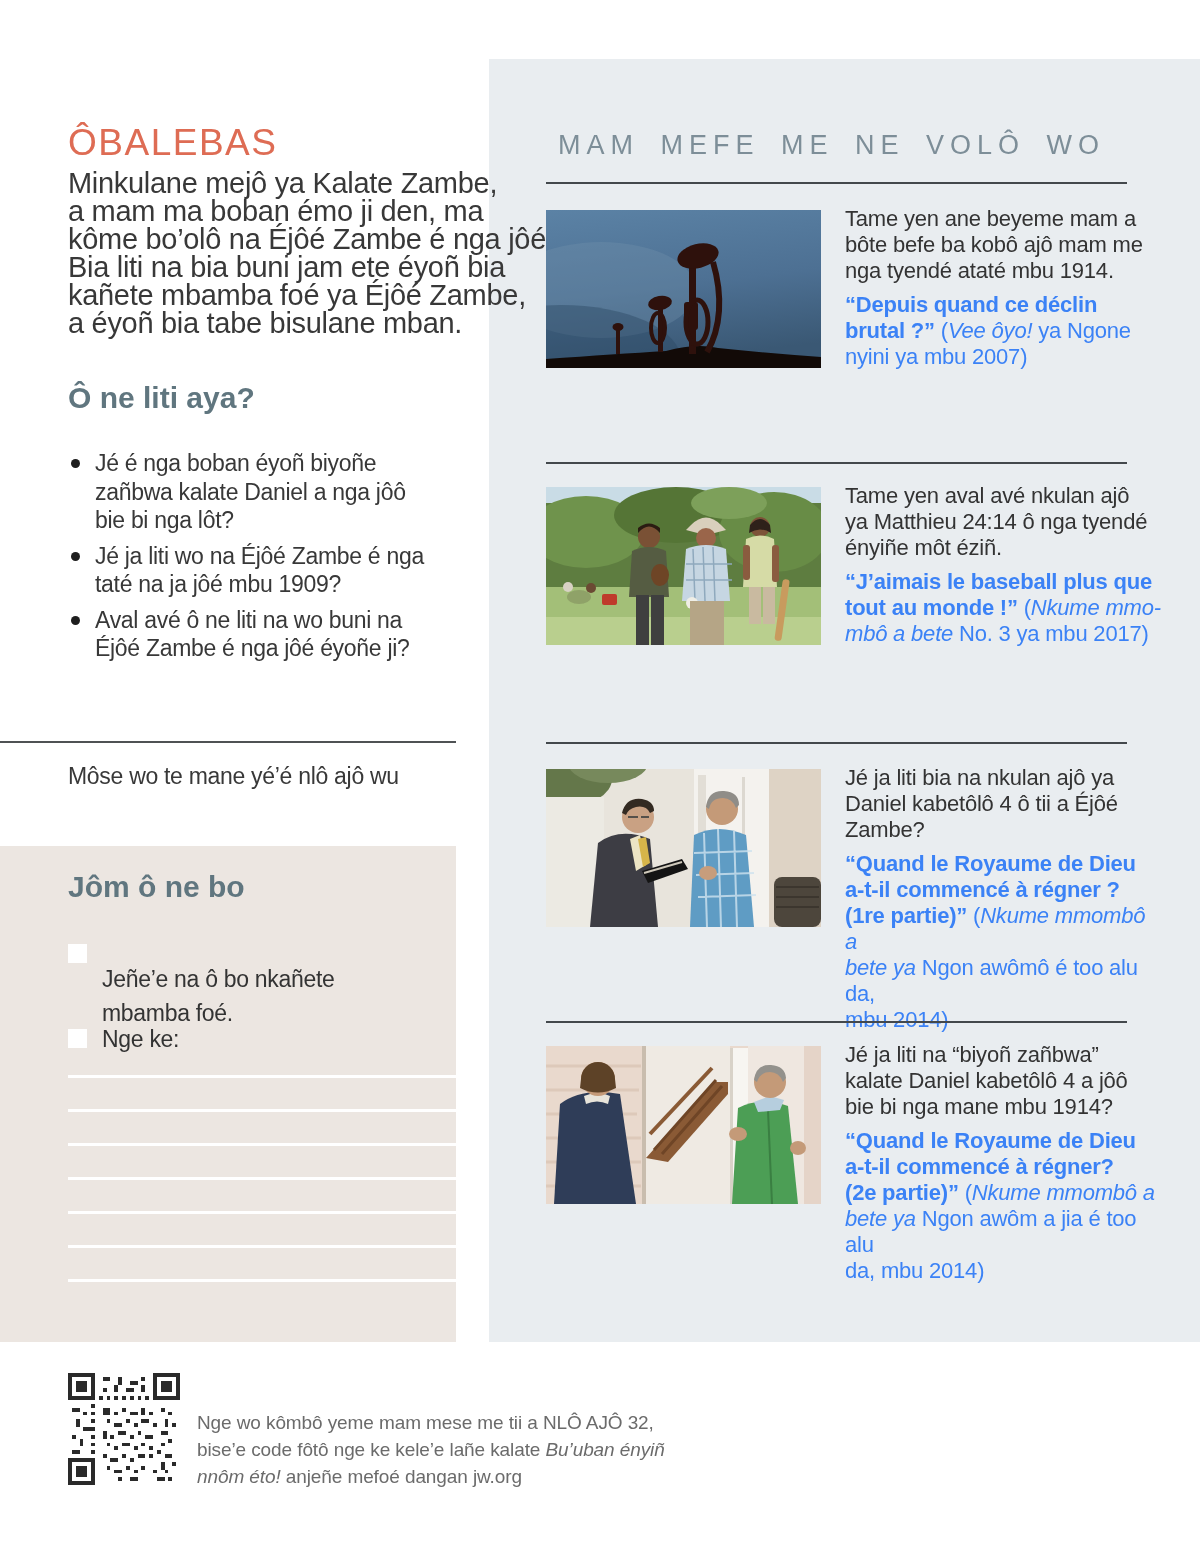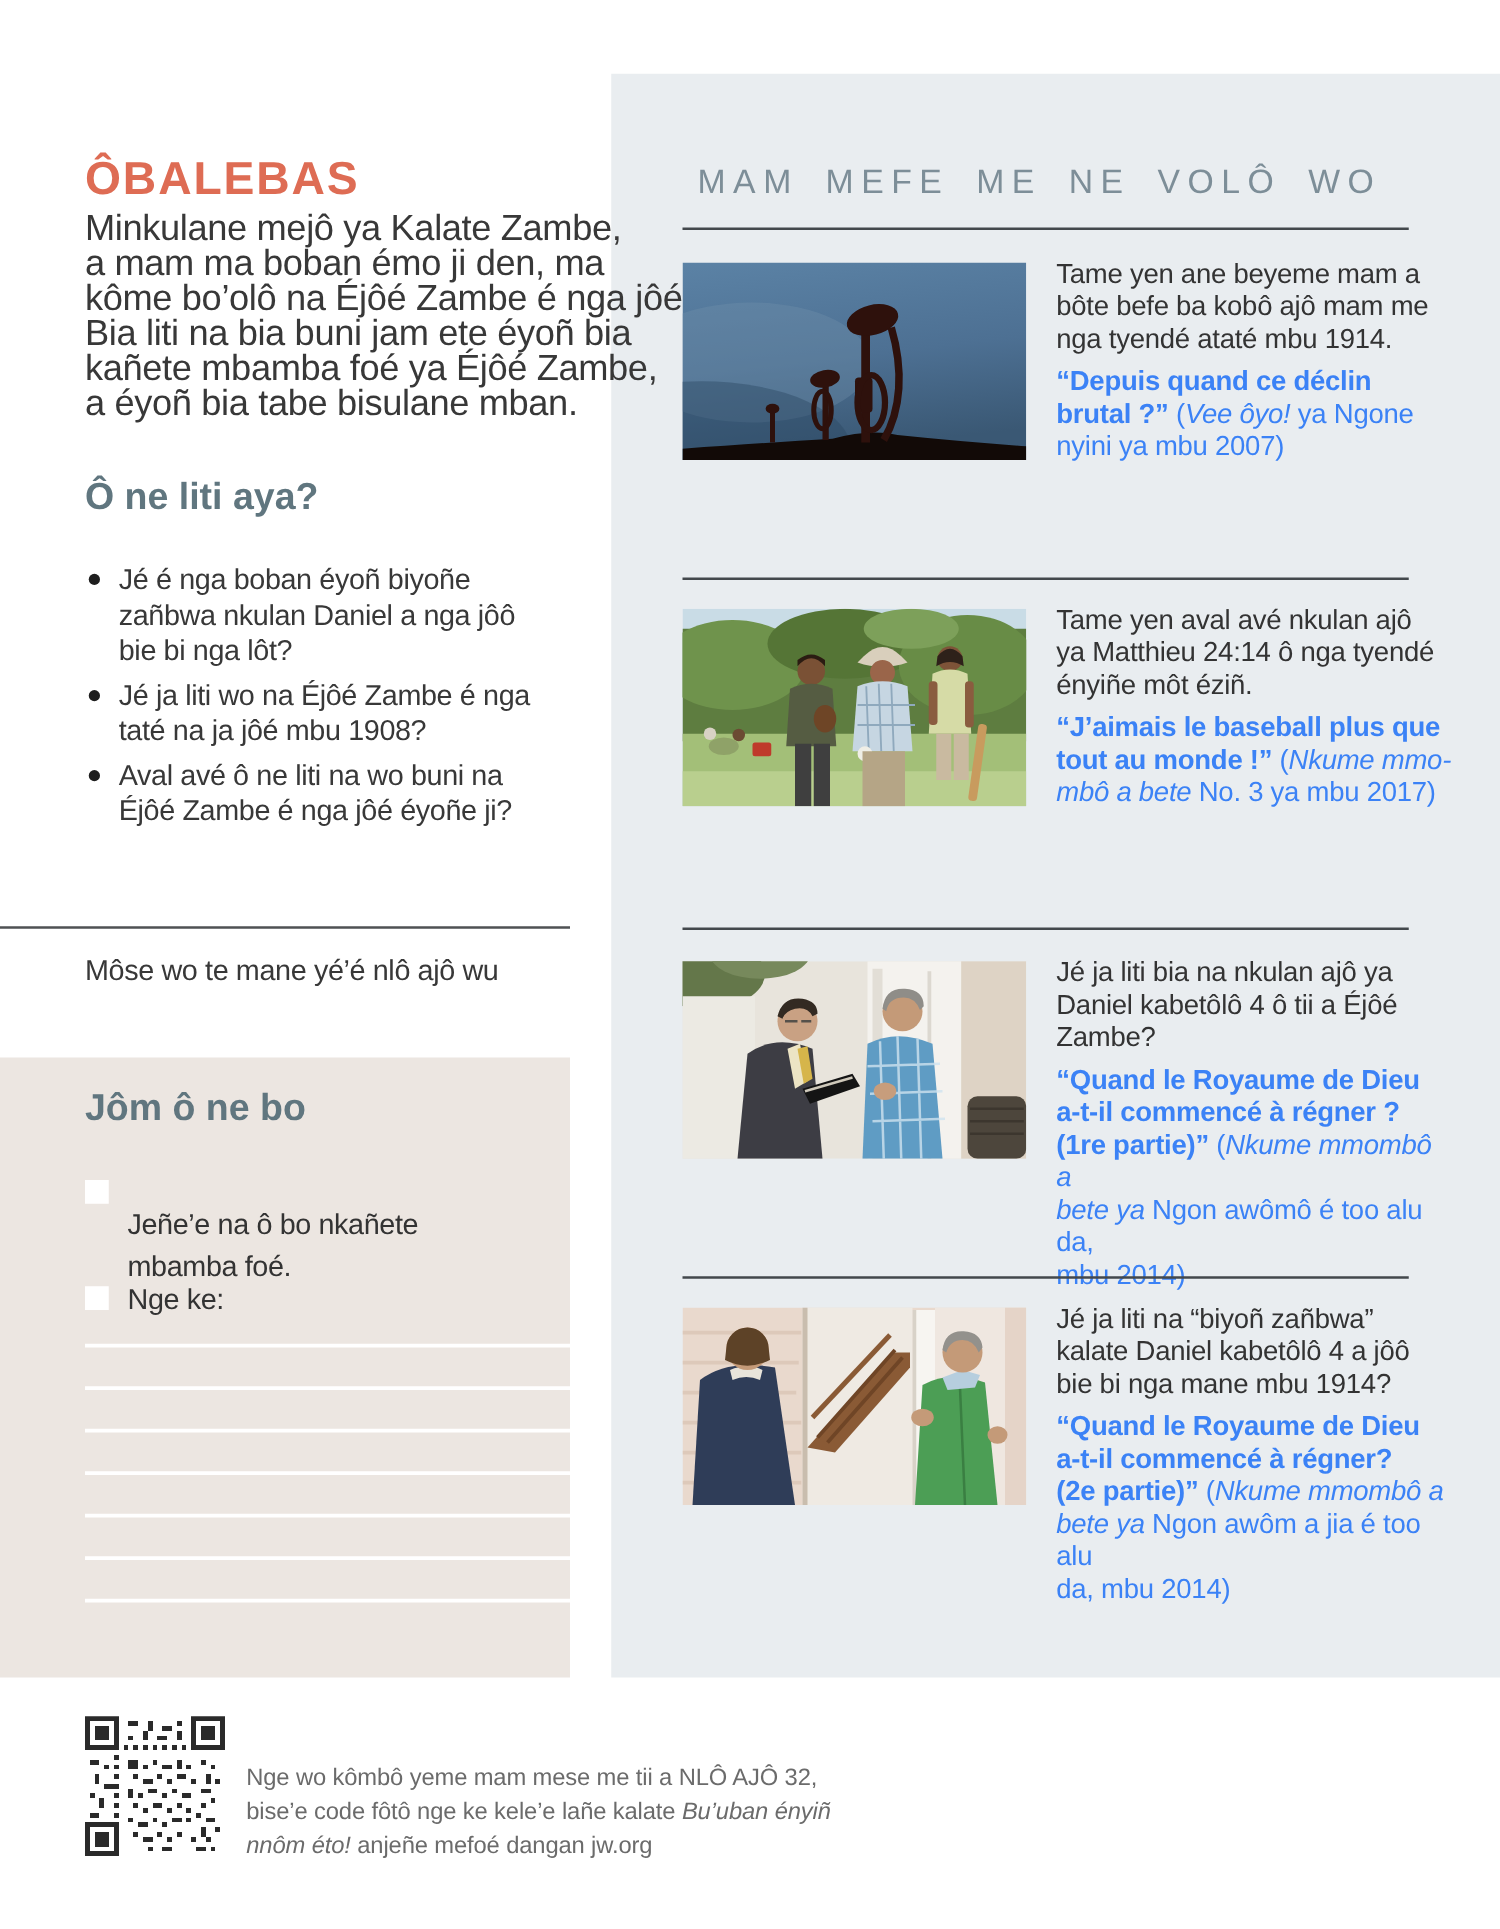--- a/index.html
+++ b/index.html
@@ -4,21 +4,21 @@
 <style>
   html,body{margin:0;padding:0;background:#fff;}
   #page{position:relative;width:1200px;height:1543px;background:#fff;overflow:hidden;
         font-family:"Liberation Sans",sans-serif;color:#3a3a3a;}
   .abs{position:absolute;}
 
   
   .panel{left:489px;top:59px;width:711px;height:1283px;background:var(--panel,#e9edf0);}
 
   
-  .title{left:68px;top:97px;font-size:37px;font-weight:700;letter-spacing:1.5px;color:var(--coral,#de6c54);}
+  .title{left:68px;top:97px;font-size:37px;font-weight:400;letter-spacing:1.5px;color:var(--coral,#de6c54);}
   .intro{left:68px;top:169px;font-size:29px;line-height:28px;letter-spacing:-0.3px;white-space:pre-line;color:var(--ink,#383838);}
   .qhead{left:68px;top:381px;font-size:30px;font-weight:700;color:var(--slate,#60767f);margin:0;}
   .bullets{left:68px;top:449px;margin:0;padding:0;list-style:none;width:400px;}
   .bullets li{position:relative;padding-left:27px;margin-bottom:7px;font-size:23px;line-height:28.5px;
               letter-spacing:-0.3px;white-space:pre-line;color:var(--ink,#383838);}
   .bullets li::before{content:"";position:absolute;left:3px;top:10px;width:9px;height:9px;border-radius:50%;background:#1e1e1e;}
   .rule{left:0;top:741px;width:456px;height:2px;background:var(--rule,#4f5254);}
   .note{left:68px;top:763px;font-size:23px;letter-spacing:-0.3px;color:var(--ink,#383838);text-align:right;}
 
   
@@ -58,24 +58,24 @@
   <h1 class="abs title">ÔBALEBAS</h1>
   <div class="abs intro">Minkulane mejô ya Kalate Zambe,
 a mam ma boban émo ji den, ma
 kôme bo’olô na Éjôé Zambe é nga jôé.
 Bia liti na bia buni jam ete éyoñ bia
 kañete mbamba foé ya Éjôé Zambe,
 a éyoñ bia tabe bisulane mban.</div>
   <h2 class="abs qhead">Ô ne liti aya?</h2>
   <ul class="abs bullets">
     <li>Jé é nga boban éyoñ biyoñe
-zañbwa nkulan Daniel a nga jôô
+zañbwa kalate Daniel a nga jôô
 bie bi nga lôt?</li>
     <li>Jé ja liti wo na Éjôé Zambe é nga
-taté na ja jôé mbu 1908?</li>
+taté na ja jôé mbu 1909?</li>
     <li>Aval avé ô ne liti na wo buni na
 Éjôé Zambe é nga jôé éyoñe ji?</li>
   </ul>
   <div class="abs rule"></div>
   <div class="abs note">Môse wo te mane yé’é nlô ajô wu</div>
 
   <div class="abs goalbox"></div>
   <h2 class="abs goalhead">Jôm ô ne bo</h2>
   <span class="abs chk chk1"></span>
   <div class="abs goaltext gt1">Jeñe’e na ô bo nkañete

